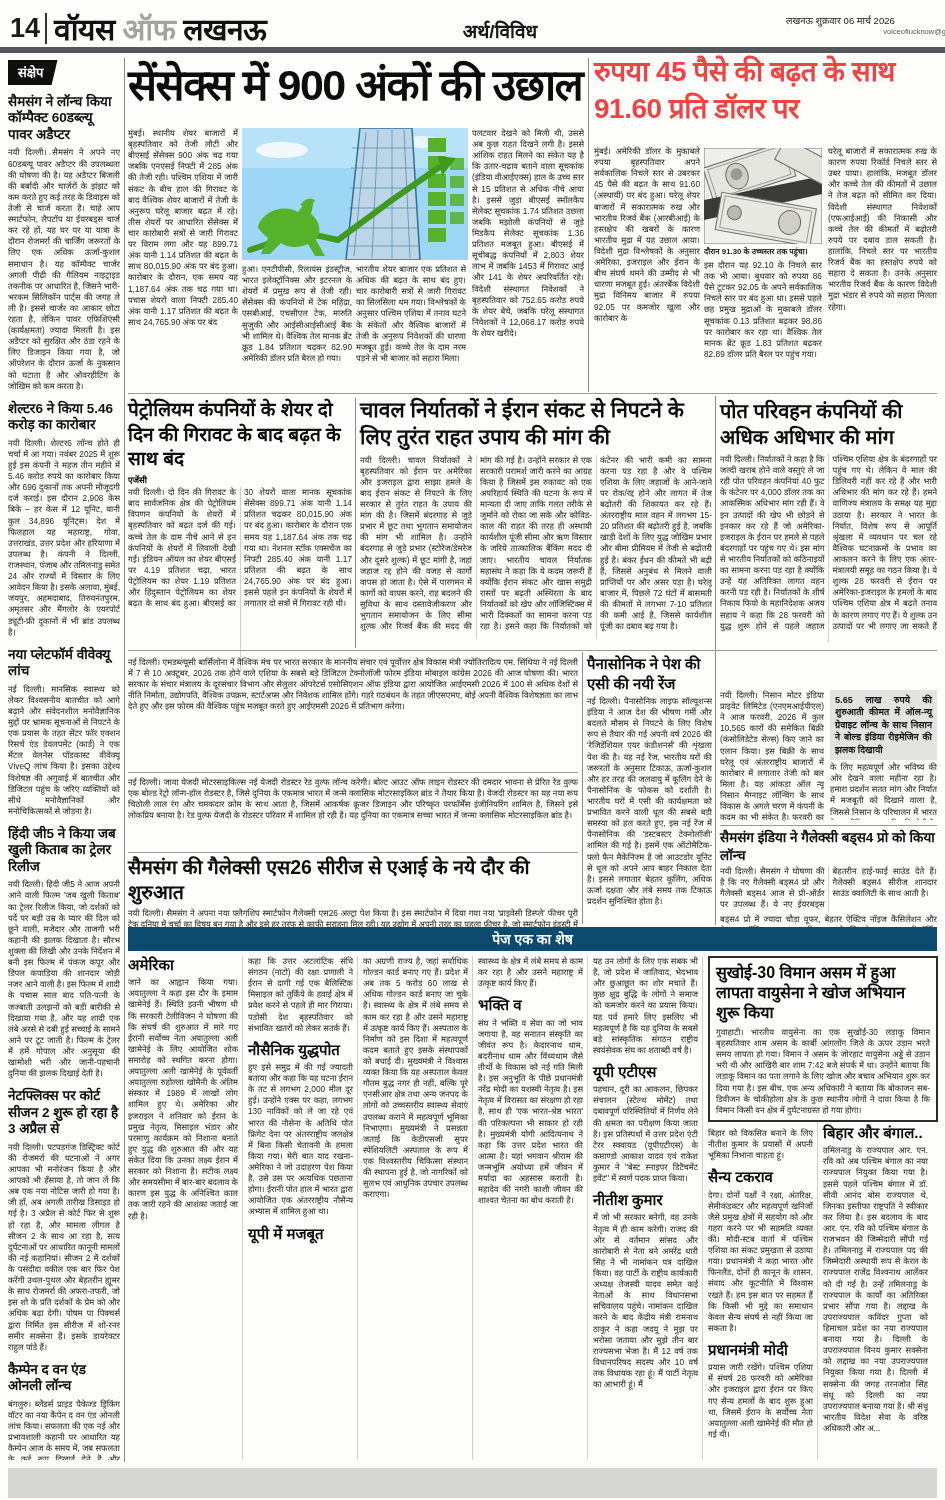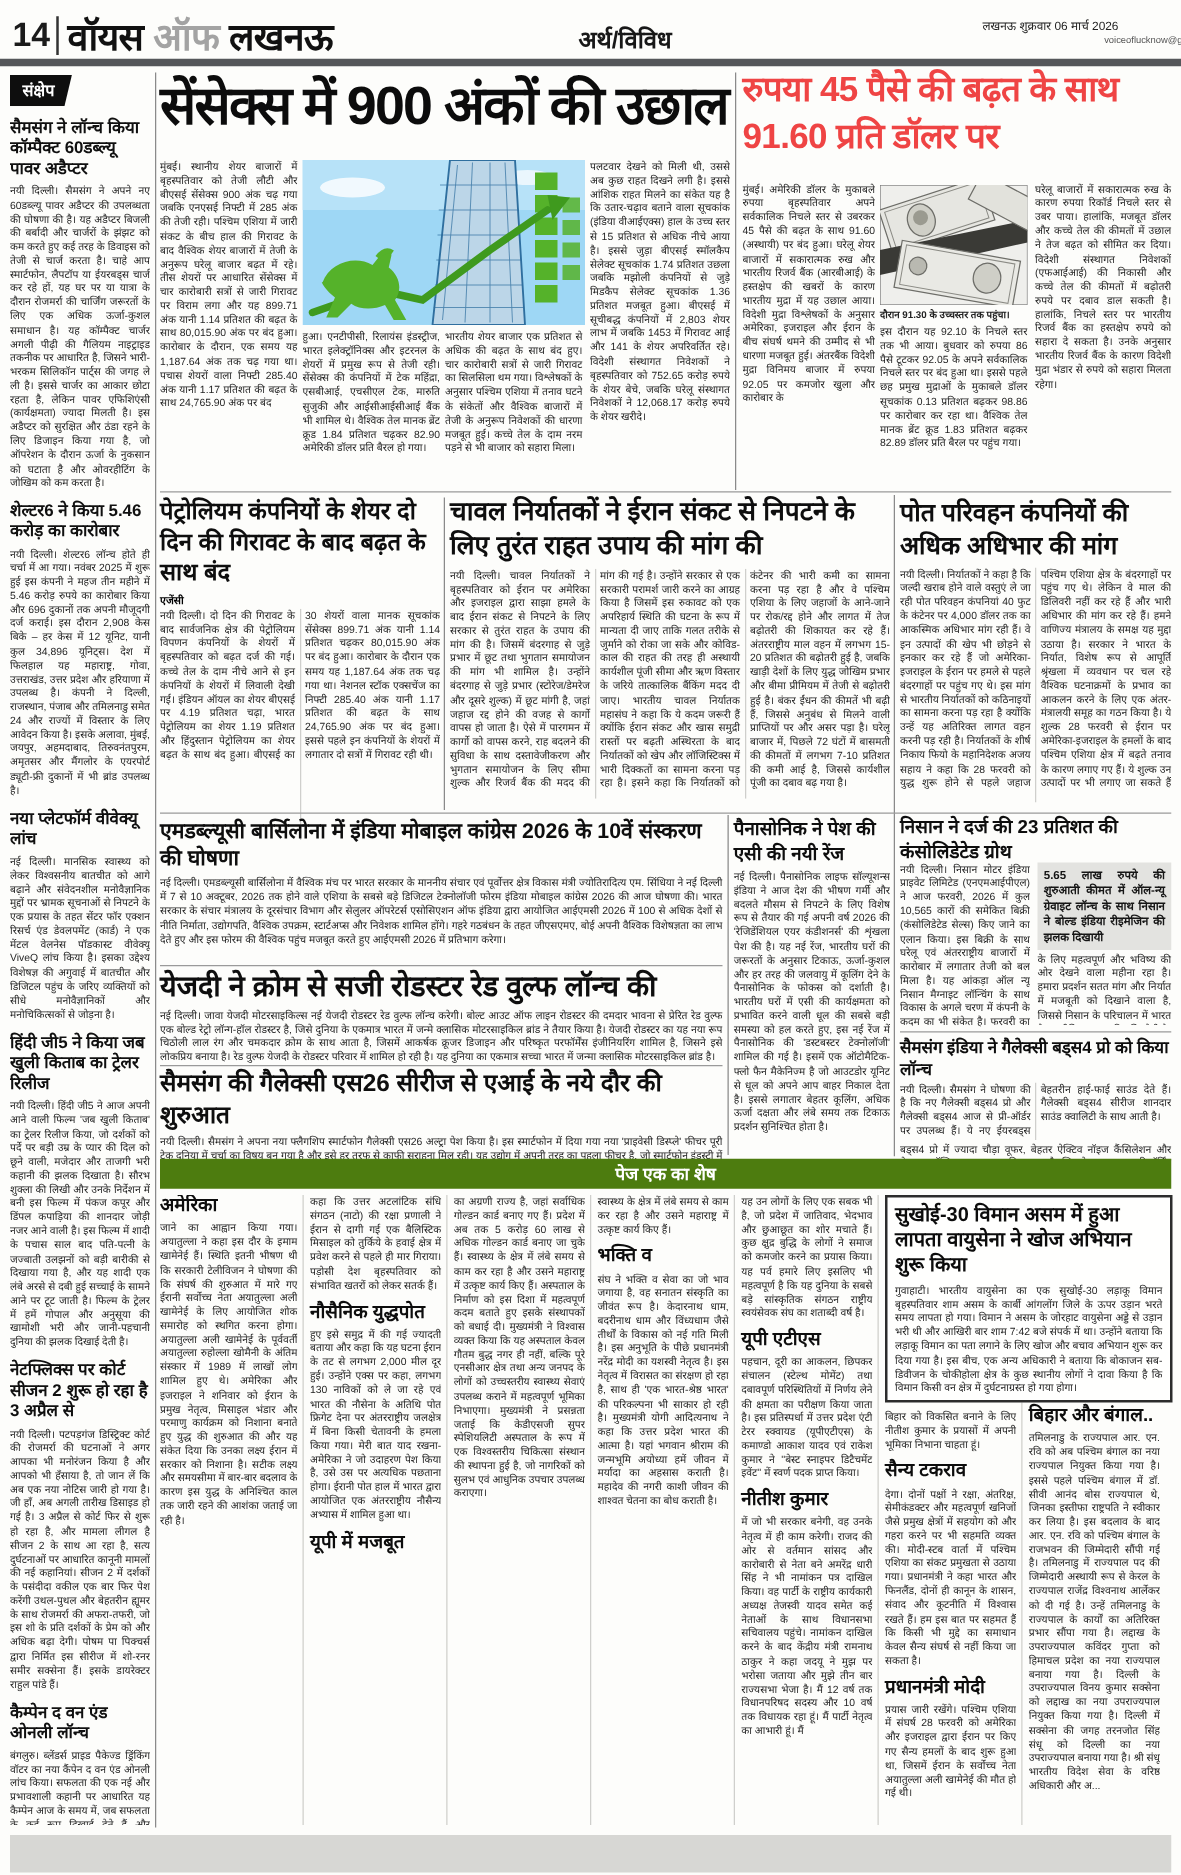--- a/index.html
+++ b/index.html
@@ -18,21 +18,21 @@
   
   .tab{background:#0e0e0e;color:#fff;font-weight:700;font-size:13px;padding:3px 14px 4px 10px;display:inline-block;clip-path:polygon(0 0,100% 0,88% 100%,0 100%);}
   .sb-head{font-weight:800;font-size:13.5px;line-height:1.22;color:#101010;margin:9px 0 4px 0;}
   .sb-art{margin-bottom:4px;}
   
   .hl-main{font-size:43px;font-weight:800;color:#0c0c0c;letter-spacing:-1.5px;line-height:1.35;white-space:nowrap;}
   .hl-rupee{font-size:28px;font-weight:700;color:#ef4444;line-height:1.32;letter-spacing:-0.5px;}
   .hl-sec{font-weight:800;color:#0e0e0e;line-height:1.3;}
   .byline{font-size:8.5px;font-weight:700;margin:2px 0;}
   .caption{font-size:7.8px;font-weight:700;color:#222;}
-  .band{background:#4d7c0f;color:#fff;font-weight:800;font-size:14px;text-align:center;line-height:24px;}
+  .band{background:#0c4a6e;color:#fff;font-weight:800;font-size:14px;text-align:center;line-height:24px;}
   .vline{background:#8a8a8a;width:1px;}
   .hline{background:#9a9a9a;height:1px;}
   .cols2{column-count:2;column-gap:8px;column-rule:1px solid #cfcfcc;}
   .cols3{column-count:3;column-gap:8px;column-rule:1px solid #cfcfcc;}
   
   .bot{display:flex;gap:4px;}
   .bot-col{flex:0 0 110px;width:110px;overflow:hidden;}
   .bot-col + .bot-col{border-left:1px solid #cfcfcc;padding-left:5px;flex-basis:105px;width:105px;}
   .bot-head{font-weight:800;font-size:15px;color:#0d0d0d;margin:7px 0 4px 0;line-height:1.15;}
   .sukhoi-box{border:2px solid #2c2c2c;background:#fffffe;padding:5px 6px;}
@@ -176,43 +176,40 @@
   <div class="abs vline" style="left:715px;top:396px;height:529px;"></div>
 
   <div class="abs" style="left:720px;top:398px;width:217px;height:250px;">
     <div class="hl-sec" style="font-size:20px;">पोत परिवहन कंपनियों की अधिक अधिभार की मांग</div>
     <div class="bodytext cols2" style="height:188px;margin-top:4px;">नयी दिल्ली। निर्यातकों ने कहा है कि जल्दी खराब होने वाले वस्तुएं ले जा रही पोत परिवहन कंपनियां 40 फुट के कंटेनर पर 4,000 डॉलर तक का आकस्मिक अधिभार मांग रही हैं। वे इन उत्पादों की खेप भी छोड़ने से इनकार कर रहे हैं जो अमेरिका-इजराइल के ईरान पर हमले से पहले बंदरगाहों पर पहुंच गए थे। इस मांग से भारतीय निर्यातकों को कठिनाइयों का सामना करना पड़ रहा है क्योंकि उन्हें यह अतिरिक्त लागत वहन करनी पड़ रही है। निर्यातकों के शीर्ष निकाय फियो के महानिदेशक अजय सहाय ने कहा कि 28 फरवरी को युद्ध शुरू होने से पहले जहाज पश्चिम एशिया क्षेत्र के बंदरगाहों पर पहुंच गए थे। लेकिन वे माल की डिलिवरी नहीं कर रहे हैं और भारी अधिभार की मांग कर रहे हैं। हमने वाणिज्य मंत्रालय के समक्ष यह मुद्दा उठाया है। सरकार ने भारत के निर्यात, विशेष रूप से आपूर्ति श्रृंखला में व्यवधान पर चल रहे वैश्विक घटनाक्रमों के प्रभाव का आकलन करने के लिए एक अंतर-मंत्रालयी समूह का गठन किया है। ये शुल्क 28 फरवरी से ईरान पर अमेरिका-इजराइल के हमलों के बाद पश्चिम एशिया क्षेत्र में बढ़ते तनाव के कारण लगाए गए हैं। ये शुल्क उन उत्पादों पर भी लगाए जा सकते हैं जिन्हें अभी भारत से जहाजों पर लदा जाना बाकी है।</div>
   </div>
 
   <div class="abs hline" style="left:128px;top:650px;width:809px;"></div>
 
   <div class="abs" style="left:128px;top:654px;width:450px;height:116px;">
-    <div class="hl-sec" style="font-size:17px;">एमडब्ल्यूसी बार्सिलोना में इंडिया मोबाइल कांग्रेस 2026 के 10वें संस्करण की घोषणा</div>
     <div class="bodytext" style="height:86px;margin-top:3px;">नई दिल्ली। एमडब्ल्यूसी बार्सिलोना में वैश्विक मंच पर भारत सरकार के माननीय संचार एवं पूर्वोत्तर क्षेत्र विकास मंत्री ज्योतिरादित्य एम. सिंधिया ने नई दिल्ली में 7 से 10 अक्टूबर, 2026 तक होने वाले एशिया के सबसे बड़े डिजिटल टेक्नोलॉजी फोरम इंडिया मोबाइल कांग्रेस 2026 की आज घोषणा की। भारत सरकार के संचार मंत्रालय के दूरसंचार विभाग और सेलुलर ऑपरेटर्स एसोसिएशन ऑफ इंडिया द्वारा आयोजित आईएमसी 2026 में 100 से अधिक देशों से नीति निर्माता, उद्योगपति, वैश्विक उपक्रम, स्टार्टअप्स और निवेशक शामिल होंगे। गहरे गठबंधन के तहत जीएसएमए, बोई अपनी वैश्विक विशेषज्ञता का लाभ देते हुए और इस फोरम की वैश्विक पहुंच मजबूत करते हुए आईएमसी 2026 में प्रतिभाग करेगा।</div>
   </div>
   <div class="abs vline" style="left:582px;top:652px;height:272px;"></div>
 
   <div class="abs" style="left:587px;top:654px;width:125px;height:268px;">
     <div class="hl-sec" style="font-size:15px;">पैनासोनिक ने पेश की एसी की नयी रेंज</div>
     <div class="bodytext" style="height:222px;margin-top:3px;">नई दिल्ली। पैनासोनिक लाइफ सॉल्यूशन्स इंडिया ने आज देश की भीषण गर्मी और बदलते मौसम से निपटने के लिए विशेष रूप से तैयार की गई अपनी वर्ष 2026 की 'रेजिडेंशियल एयर कंडीशनर्स' की शृंखला पेश की है। यह नई रेंज, भारतीय घरों की जरूरतों के अनुसार टिकाऊ, ऊर्जा-कुशल और हर तरह की जलवायु में कूलिंग देने के पैनासोनिक के फोकस को दर्शाती है। भारतीय घरों में एसी की कार्यक्षमता को प्रभावित करने वाली धूल की सबसे बड़ी समस्या को हल करते हुए, इस नई रेंज में पैनासोनिक की 'डस्टबस्टर टेक्नोलॉजी' शामिल की गई है। इसमें एक ऑटोमैटिक-फ्लो फैन मैकेनिज्म है जो आउटडोर यूनिट से धूल को अपने आप बाहर निकाल देता है। इससे लगातार बेहतर कूलिंग, अधिक ऊर्जा दक्षता और लंबे समय तक टिकाऊ प्रदर्शन सुनिश्चित होता है।</div>
   </div>
 
   <div class="abs" style="left:720px;top:652px;width:217px;height:170px;">
-    <div class="hl-sec" style="font-size:15px;">निसान ने दर्ज की 23 प्रतिशत की कंसोलिडेटेड ग्रोथ</div>
     <div class="abs bodytext" style="left:0;top:38px;width:104px;height:132px;">नयी दिल्ली। निसान मोटर इंडिया प्राइवेट लिमिटेड (एनएमआईपीएल) ने आज फरवरी, 2026 में कुल 10,565 कारों की समेकित बिक्री (कंसोलिडेटेड सेल्स) किए जाने का एलान किया। इस बिक्री के साथ घरेलू एवं अंतरराष्ट्रीय बाजारों में कारोबार में लगातार तेजी को बल मिला है। यह आंकड़ा ऑल न्यू निसान मैग्नाइट लॉन्चिंग के साथ विकास के अगले चरण में कंपनी के कदम का भी संकेत है। फरवरी का महीना भारत में निसान के व्यवसाय</div>
     <div class="abs" style="left:110px;top:38px;width:107px;">
       <div class="nissan-box">5.65 लाख रुपये की शुरुआती कीमत में ऑल-न्यू ग्रेवाइट लॉन्च के साथ निसान ने बोल्ड इंडिया रीइमेजिन की झलक दिखायी</div>
       <div class="bodytext" style="height:58px;margin-top:2px;">के लिए महत्वपूर्ण और भविष्य की ओर देखने वाला महीना रहा है। हमारा प्रदर्शन सतत मांग और निर्यात में मजबूती को दिखाने वाला है, जिससे निसान के परिचालन में भारत के रणनीतिक महत्व की पुष्टि होती है। न्यू निसान ग्रेवाइट की लॉन्चिंग को ग्राहकों, पार्टनर्स की तरफ से उत्साहजनक प्रतिक्रिया मिली है।</div>
     </div>
   </div>
 
   <div class="abs hline" style="left:128px;top:772px;width:450px;"></div>
 
   <div class="abs" style="left:128px;top:775px;width:450px;height:76px;">
-    <div class="hl-sec" style="font-size:23px;">येजदी ने क्रोम से सजी रोडस्टर रेड वुल्फ लॉन्च की</div>
     <div class="bodytext" style="height:44px;margin-top:2px;">नई दिल्ली। जावा येजदी मोटरसाइकिल्स नई येजदी रोडस्टर रेड वुल्फ लॉन्च करेगी। बोल्ट आउट ऑफ लाइन रोडस्टर की दमदार भावना से प्रेरित रेड वुल्फ एक बोल्ड रेट्रो लॉन्ग-हॉल रोडस्टर है, जिसे दुनिया के एकमात्र भारत में जन्मे क्लासिक मोटरसाइकिल ब्रांड ने तैयार किया है। येजदी रोडस्टर का यह नया रूप चिठोली लाल रंग और चमकदार क्रोम के साथ आता है, जिसमें आकर्षक क्रूजर डिजाइन और परिष्कृत परफॉर्मेंस इंजीनियरिंग शामिल है, जिसने इसे लोकप्रिय बनाया है। रेड वुल्फ येजदी के रोडस्टर परिवार में शामिल हो रही है। यह दुनिया का एकमात्र सच्चा भारत में जन्मा क्लासिक मोटरसाइकिल ब्रांड है।</div>
   </div>
 
   <div class="abs hline" style="left:128px;top:852px;width:450px;"></div>
 
   <div class="abs" style="left:128px;top:855px;width:450px;height:68px;">
     <div class="hl-sec" style="font-size:19.5px;">सैमसंग की गैलेक्सी एस26 सीरीज से एआई के नये दौर की शुरुआत</div>
     <div class="bodytext" style="height:40px;margin-top:2px;">नयी दिल्ली। सैमसंग ने अपना नया फ्लैगशिप स्मार्टफोन गैलेक्सी एस26 अल्ट्रा पेश किया है। इस स्मार्टफोन में दिया गया नया 'प्राइवेसी डिस्प्ले' फीचर पूरी टेक दुनिया में चर्चा का विषय बन गया है और इसे हर तरफ से काफी सराहना मिल रही। यह उद्योग में अपनी तरह का पहला फीचर है, जो स्मार्टफोन इंडस्ट्री में प्राइवेसी के एक नए दौर की शुरुआत करता है। चूंकि अब हम एआई के दौर में हैं, इसलिए गैलेक्सी एस26 सीरीज में प्राइवेसी को और भी बेहतर बनाया गया है। थर्ड-पार्टी फिल्टर के विपरीत, 'प्राइवेसी डिस्प्ले' सीधे स्क्रीन के अंदर ही शामिल है। इससे रोजमर्रा के इस्तेमाल में स्क्रीन देखने का अनुभव पहले जैसा ही शानदार रहता है, जबकि साइड एंगल से स्क्रीन पर क्या चल रहा है, यह दिखाई नहीं देता।</div>
   </div>
 

